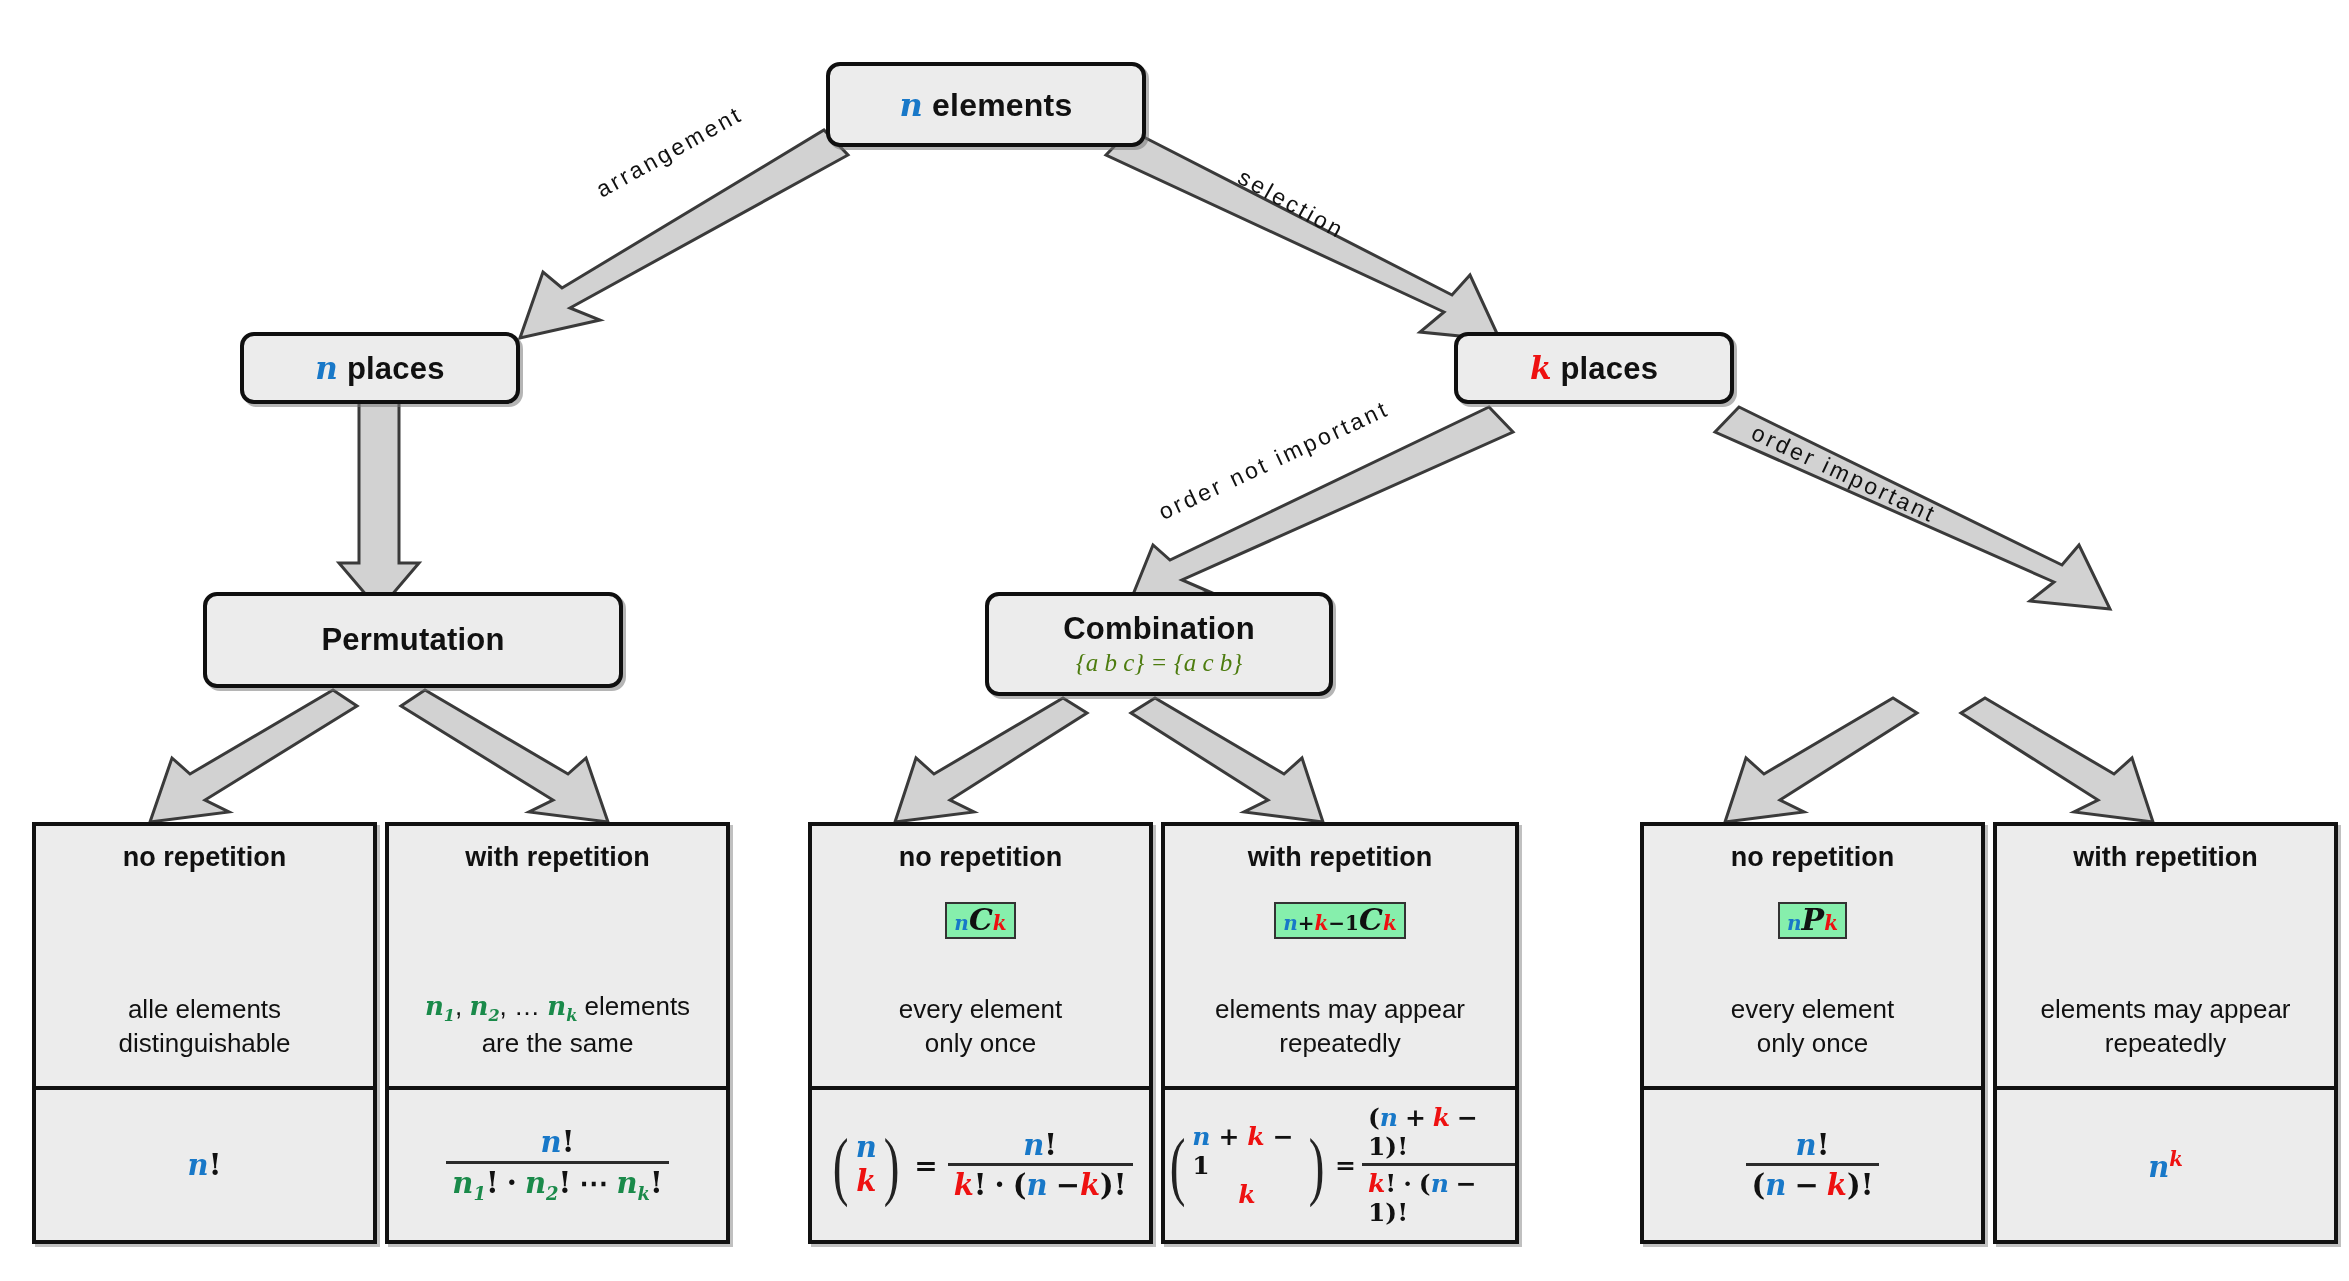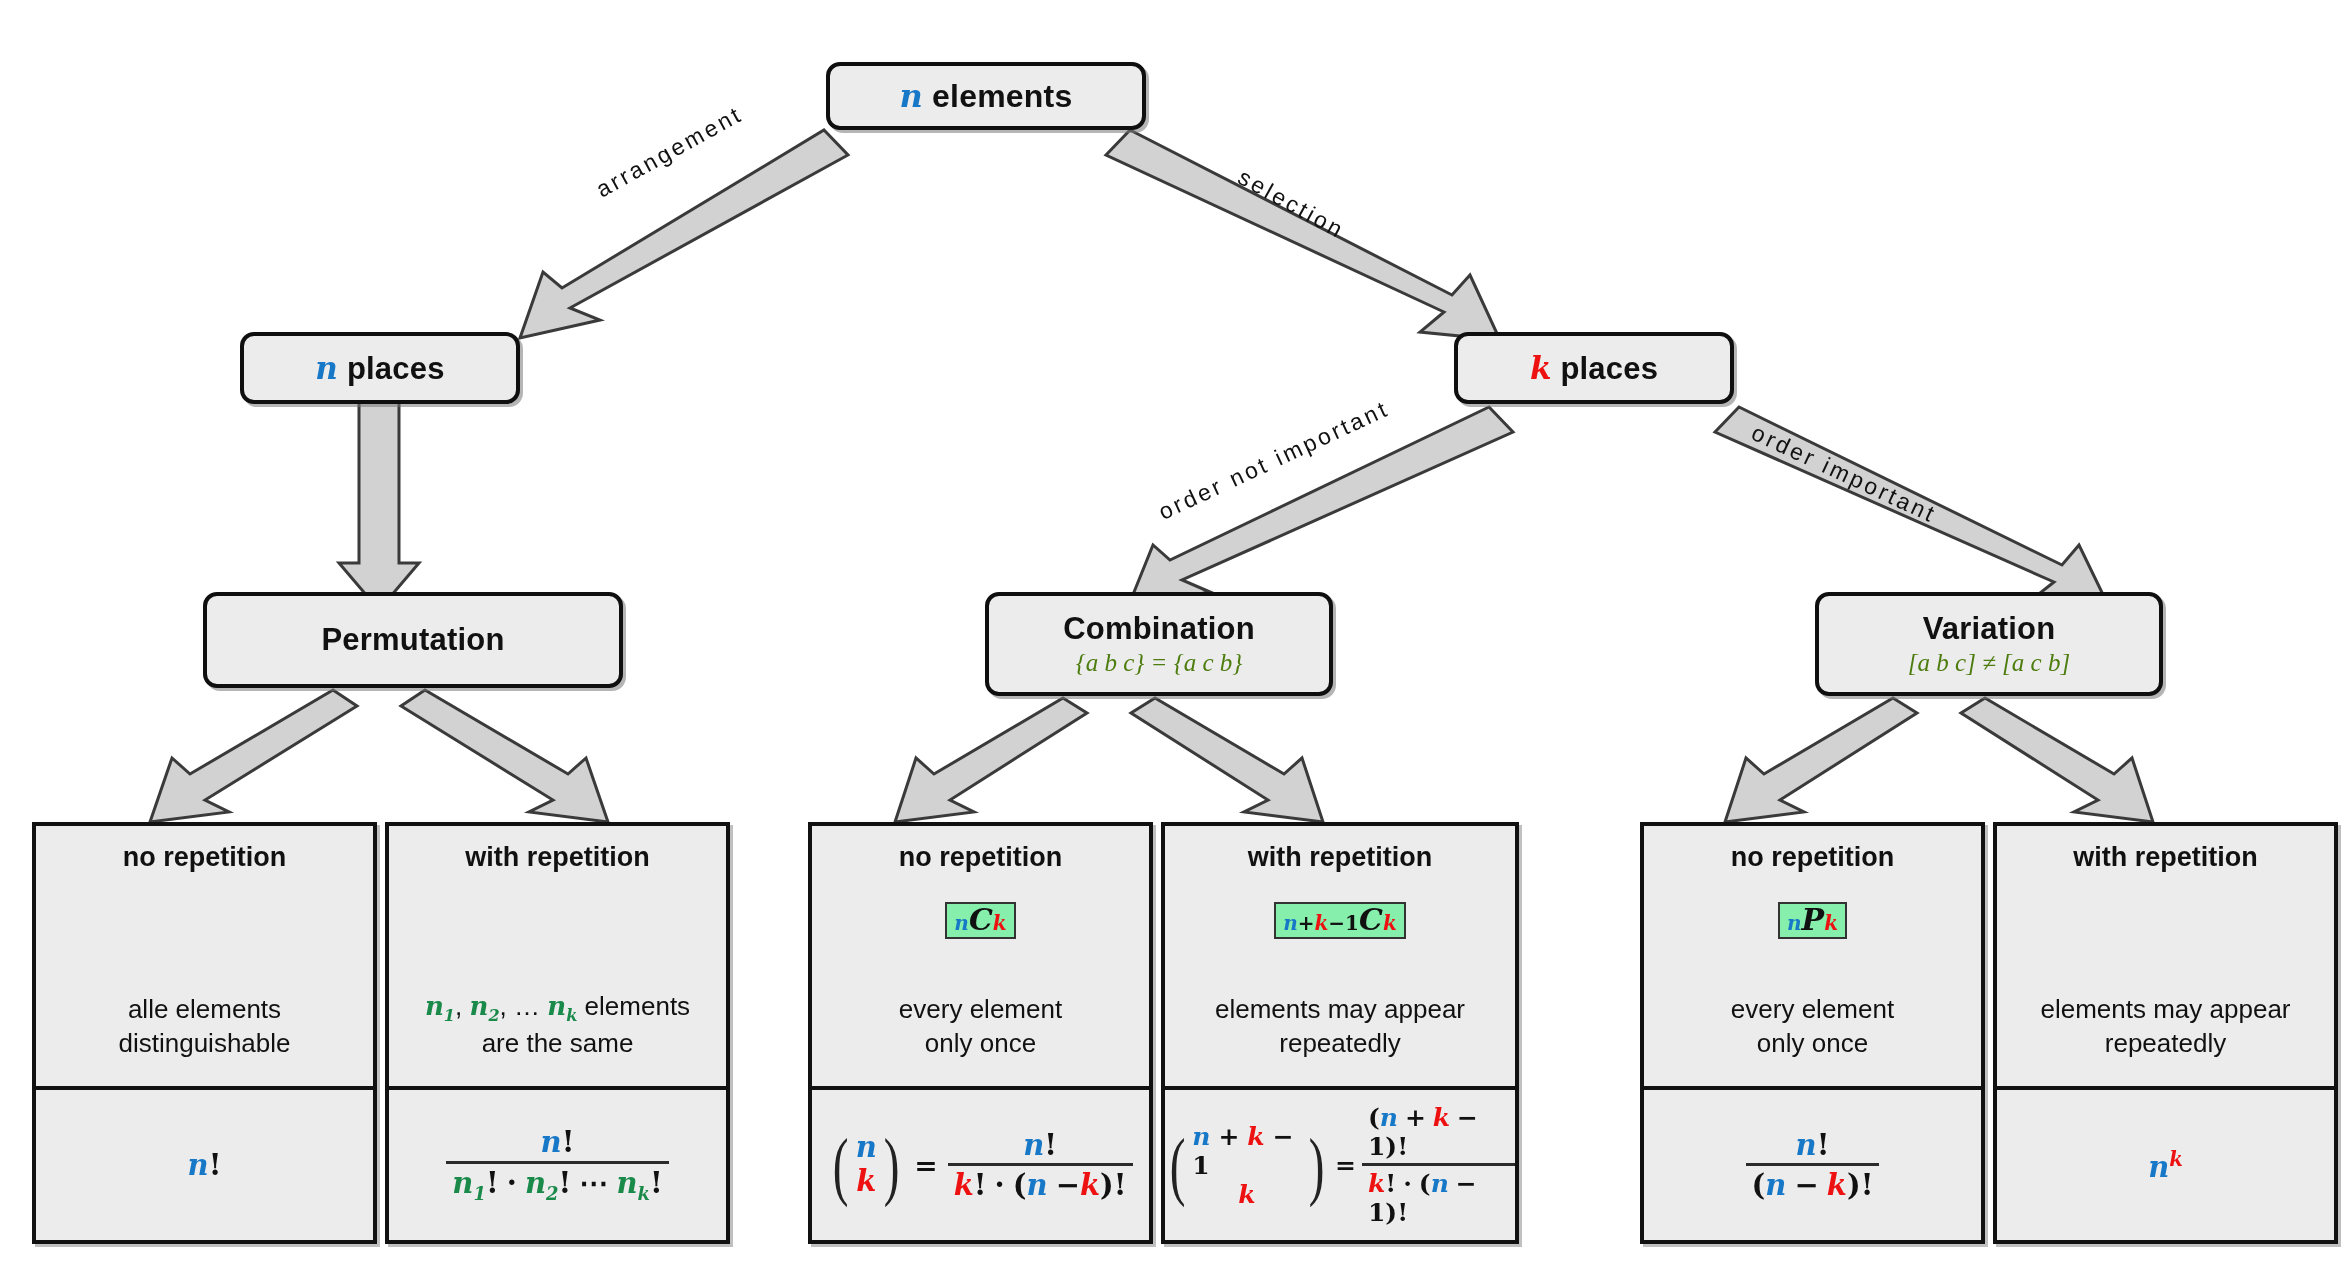--- a/index.html
+++ b/index.html
@@ -116,21 +116,21 @@
       <polygon points="425,690 401,706 553,800 529,812 608,822 586,758 568,774"></polygon>
 
       <polygon points="1063,698 1087,713 950,800 974,812 895,822 916,758 934,774"></polygon>
       <polygon points="1155,698 1131,713 1268,800 1244,812 1323,822 1302,758 1284,774"></polygon>
 
       <polygon points="1893,698 1917,713 1780,800 1804,812 1725,822 1746,758 1764,774"></polygon>
       <polygon points="1985,698 1961,713 2098,800 2074,812 2153,822 2132,758 2114,774"></polygon>
     </g>
   </svg>
 
-  <div class="node" style="left:826px; top:62px; width:320px; height:68px;">
+  <div class="node" style="left:826px; top:62px; width:320px; height:85px;">
     <div class="title" style="font-size:32px;">
       <span class="vn">n</span>
       <span>elements</span>
     </div>
   </div>
 
   <div class="node" style="left:240px; top:332px; width:280px; height:72px;">
     <div class="title" style="font-size:31px;">
       <span class="vn">n</span>
       <span>places</span>
@@ -146,24 +146,20 @@
 
   <div class="node" style="left:203px; top:592px; width:420px; height:96px;">
     <div class="title" style="font-size:31px;">Permutation</div>
   </div>
 
   <div class="node" style="left:985px; top:592px; width:348px; height:104px;">
     <div class="title" style="font-size:31px;">Combination</div>
     <div class="sub" style="font-size:25px;">{a b c} = {a c b}</div>
   </div>
 
-  <div class="node" style="left:1815px; top:592px; width:348px; height:104px;">
-    <div class="title" style="font-size:31px;">Variation</div>
-    <div class="sub" style="font-size:25px;">[a b c] ≠ [a c b]</div>
-  </div>
 
   <div class="edge-label" style="left:598px; top:178px; transform:rotate(-29deg); transform-origin:left center;">arrangement</div>
 
   <div class="edge-label" style="left:1240px; top:162px; transform:rotate(29deg); transform-origin:left center;">selection</div>
 
   <div class="edge-label" style="left:1160px; top:500px; transform:rotate(-25deg); transform-origin:left center;">order not important</div>
 
   <div class="edge-label" style="left:1753px; top:418px; transform:rotate(25deg); transform-origin:left center;">order important</div>
 
   <div class="leaf" style="left:32px; top:822px; width:345px; height:422px;">

